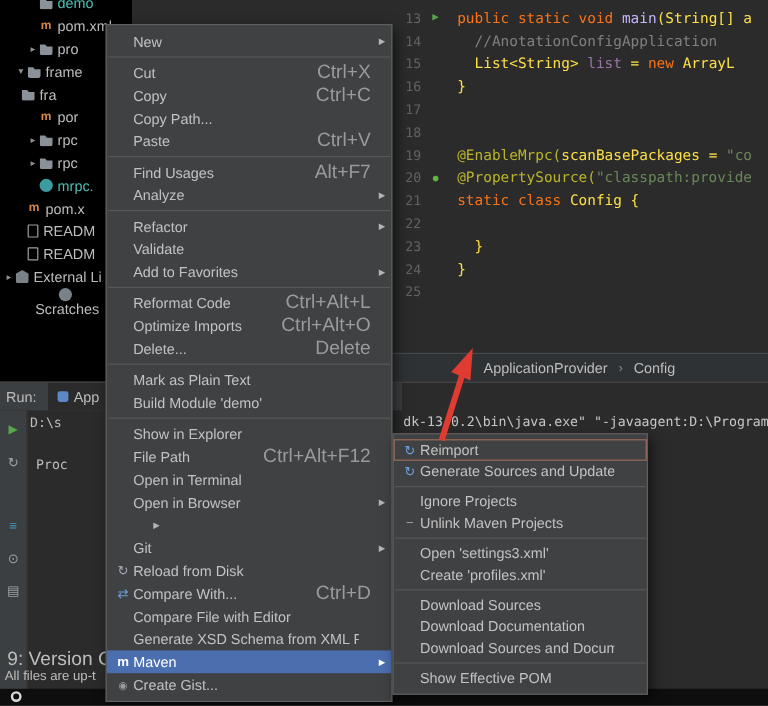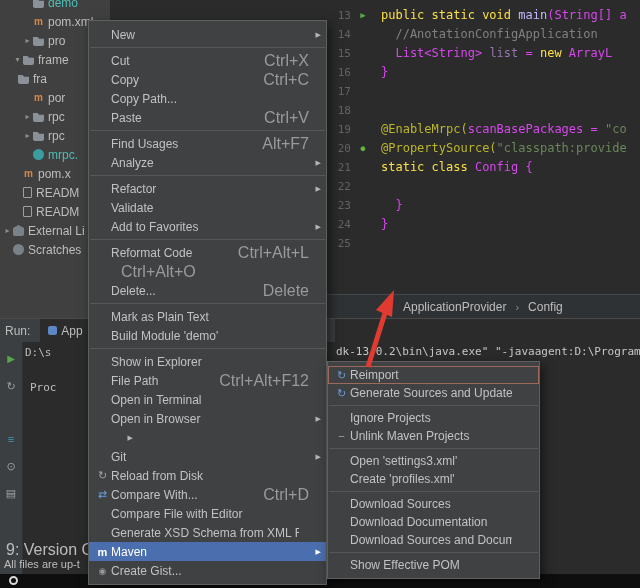--- a/index.html
+++ b/index.html
@@ -1,21 +1,21 @@
 <!DOCTYPE html>
 <html><head>
 <meta charset="utf-8">
 <style>
   *{margin:0;padding:0;box-sizing:border-box}
   html,body{width:640px;height:588px;overflow:hidden;background:#2b2b2b;
     font-family:"Liberation Sans",sans-serif}
   .ide{position:relative;width:640px;height:588px;background:#2b2b2b;overflow:hidden}
 
   
-  .project-panel{position:absolute;left:0;top:0;width:110px;height:318px;background:#404040;overflow:hidden}
+  .project-panel{position:absolute;left:0;top:0;width:110px;height:318px;background:#000000;overflow:hidden}
   .tree{margin-top:-7px}
   .tree-row{height:19px;display:flex;align-items:center;font-size:12px;color:#bdbdbd;white-space:nowrap}
   .tree-row.accent .tree-label{color:#4dbfb4}
   .tree-arrow{width:11px;flex:none;font-size:8px;color:#8f8f8f;text-align:center}
   .ticon{width:11px;height:11px;flex:none;display:inline-flex;align-items:center;justify-content:center;
     margin-right:4px;border-radius:2px;font-size:10px;line-height:11px}
   .ticon-folder{background:#8a9199;clip-path:polygon(0 18%,42% 18%,55% 34%,100% 34%,100% 100%,0 100%)}
   .ticon-m{color:#d6894a;font-weight:700;background:transparent}
   .ticon-globe{background:#3b9da0;border-radius:50%}
   .ticon-file{background:transparent;border:1px solid #9aa0a6;width:9px;height:11px;border-radius:1px}
@@ -24,22 +24,22 @@
 
   
   .editor{position:absolute;left:325px;top:0;width:315px;height:294px;background:#2b2b2b;overflow:hidden;
     font-family:"DejaVu Sans Mono",monospace;font-size:12px;padding-top:6px}
   .code-row{height:19px;line-height:19px;display:flex;white-space:pre}
   .ln{width:26px;flex:none;text-align:right;color:#606366;font-size:11px}
   .gut{width:24px;flex:none;text-align:center;font-size:9px}
   .gut-run{color:#57a64a}
   .gut-bean{color:#62b543;font-size:8px}
   .code{flex:1;padding-left:6px;overflow:hidden}
-  .tk-kw{color:#fde047}.tk-fn{color:#c4b5fd}.tk-str{color:#6a8759}
-  .tk-com{color:#808080}.tk-ann{color:#bbb529}.tk-plain{color:#d946ef}.tk-field{color:#9876aa}
+  .tk-kw{color:#f97316}.tk-fn{color:#c4b5fd}.tk-str{color:#6a8759}
+  .tk-com{color:#808080}.tk-ann{color:#bbb529}.tk-plain{color:#fde047}.tk-field{color:#9876aa}
 
   .breadcrumbs{position:absolute;left:325px;top:294px;width:315px;height:24px;background:#2f3234;
     border-top:1px solid #46494c;display:flex;align-items:center;padding-left:78px;gap:9px;
     font-size:12px;color:#bdbdbd}
   .bc-sep{color:#8a8a8a;font-size:11px}
 
   
   .run-panel{position:absolute;left:0;top:318px;width:640px;height:256px;background:#2b2b2b;border-top:1px solid#4a4a4a}
   .run-header{position:absolute;left:0;top:0;width:335px;height:23px;background:#3c3f41;display:flex;align-items:center}
   .run-label{font-size:12px;color:#bdbdbd;margin-left:5px}
@@ -148,21 +148,21 @@
         <div class="tree-row" style="padding-left: 12px;">
           <span class="tree-arrow"></span>
           <span class="ticon ticon-file"></span>
           <span class="tree-label">READM</span>
         </div>
         <div class="tree-row" style="padding-left: 2px;">
           <span class="tree-arrow">▸</span>
           <span class="ticon ticon-library"></span>
           <span class="tree-label">External Li</span>
         </div>
-        <div class="tree-row" style="padding-left: 2px;">
+        <div class="tree-row" style="padding-left: 2px; flex-direction: column;">
           <span class="tree-arrow"></span>
           <span class="ticon ticon-scratch"></span>
           <span class="tree-label">Scratches</span>
         </div>
       </div>
   </div>
 
   <div class="editor">
     <div id="code-lines">
         <div class="code-row"><span class="ln">13</span><span class="gut gut-run">▶</span><span class="code"><span class="tk-kw">public static void </span><span class="tk-fn">main</span><span class="tk-plain">(String[] a</span></span></div>
@@ -279,20 +279,21 @@
       </div>
       <div class="menu-sep"></div>
       <div class="menu-item">
         <span class="mi-icon"></span>
         <span class="mi-label">Reformat Code</span>
         <span class="mi-shortcut">Ctrl+Alt+L</span>
         <span class="mi-arrow"></span>
       </div>
       <div class="menu-item">
         <span class="mi-icon"></span>
+        <span class="mi-label">Optimize Imports</span>
         <span class="mi-shortcut">Ctrl+Alt+O</span>
         <span class="mi-arrow"></span>
       </div>
       <div class="menu-item">
         <span class="mi-icon"></span>
         <span class="mi-label">Delete...</span>
         <span class="mi-shortcut">Delete</span>
         <span class="mi-arrow"></span>
       </div>
       <div class="menu-sep"></div>

